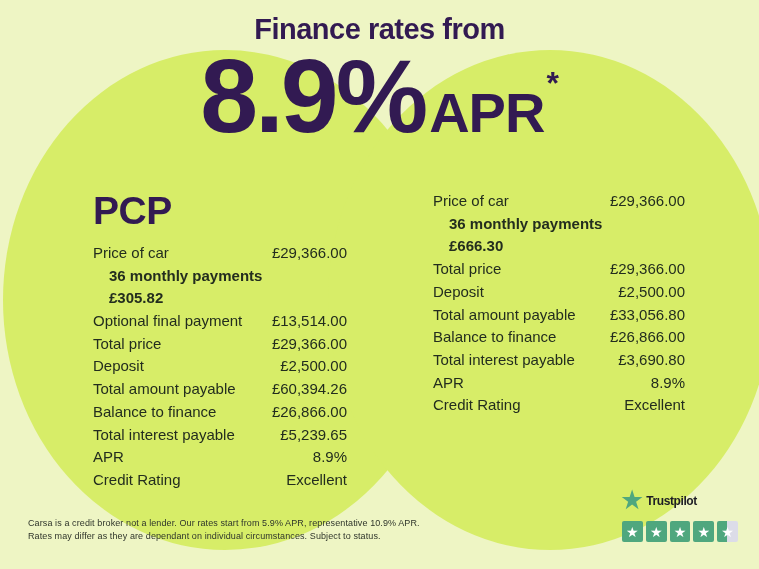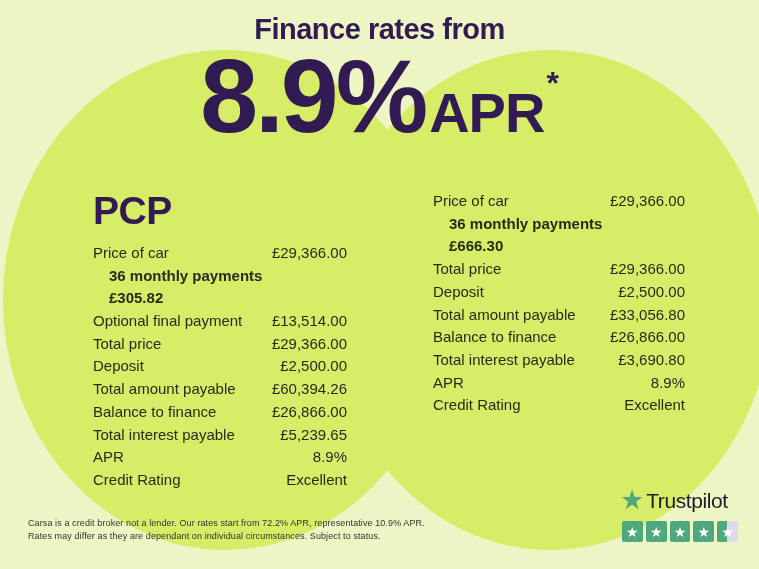--- a/index.html
+++ b/index.html
@@ -58,21 +58,21 @@
     white-space:nowrap;letter-spacing:0.1px;
   }
 
   .trustpilot{position:absolute;right:21px;top:487px;width:118px;}
   .tp-logo{display:flex;align-items:center;justify-content:flex-start;}
   .tp-logo-star{
     font-size:27px;line-height:27px;color:var(--trustpilot-green);
     margin-right:2px;
   }
   .tp-brand{
-    font-size:21px;font-weight:400;color:var(--tp-text);
+    font-size:12px;font-weight:700;color:var(--tp-text);
     letter-spacing:-0.4px;
   }
   .tp-stars{display:flex;gap:3px;margin-top:7px;margin-left:2px;}
   .tp-box{
     width:21px;height:21px;border-radius:2px;
     display:inline-flex;align-items:center;justify-content:center;
     color:#ffffff;font-size:14px;line-height:1;
   }
 </style>
 </head>
@@ -172,21 +172,21 @@
           <span class="val">8.9%</span>
         </div>
         <div class="row">
           <span class="lbl">Credit Rating</span>
           <span class="val">Excellent</span>
         </div>
       </div>
   </div>
 
   <div class="disclaimer">
-    <div>Carsa is a credit broker not a lender. Our rates start from 72.2% APR, representative 10.9% APR.</div>
+    <div>Carsa is a credit broker not a lender. Our rates start from 5.9% APR, representative 10.9% APR.</div>
     <div>Rates may differ as they are dependant on individual circumstances. Subject to status.</div>
   </div>
 
   <div class="trustpilot">
     <div class="tp-logo">
       <span class="tp-logo-star">★</span>
       <span class="tp-brand">Trustpilot</span>
     </div>
     <div class="tp-stars">
         <span class="tp-box" style="background: linear-gradient(90deg, var(--trustpilot-green) 100%, var(--star-empty) 100%);">★</span>

